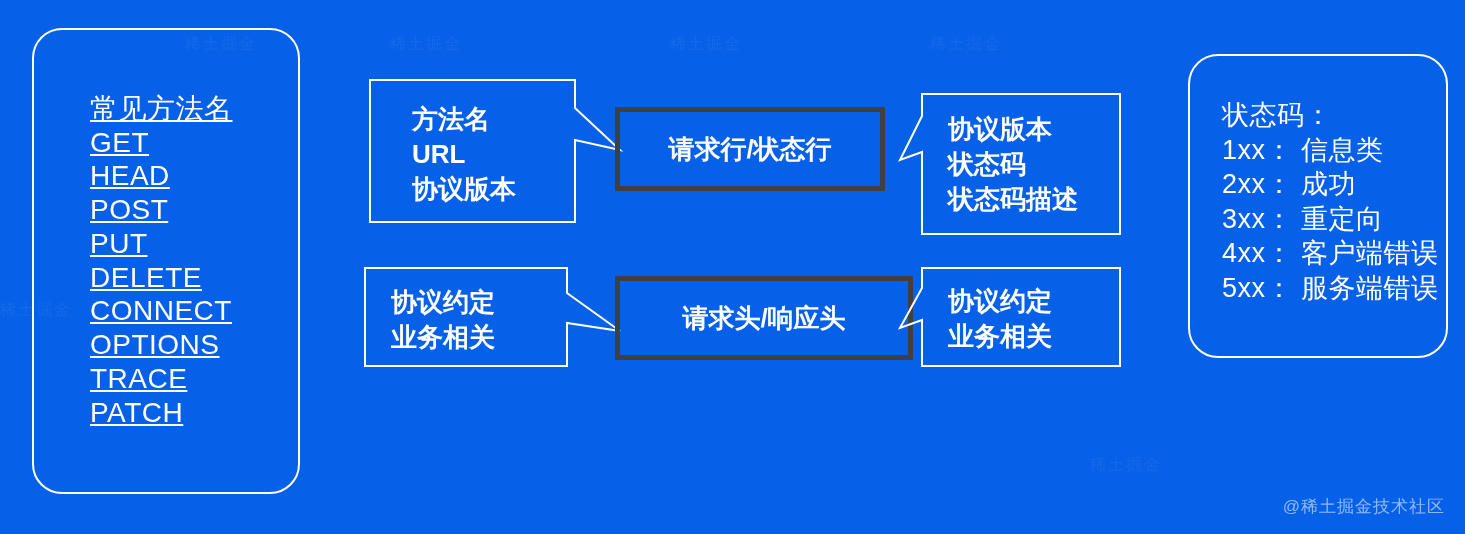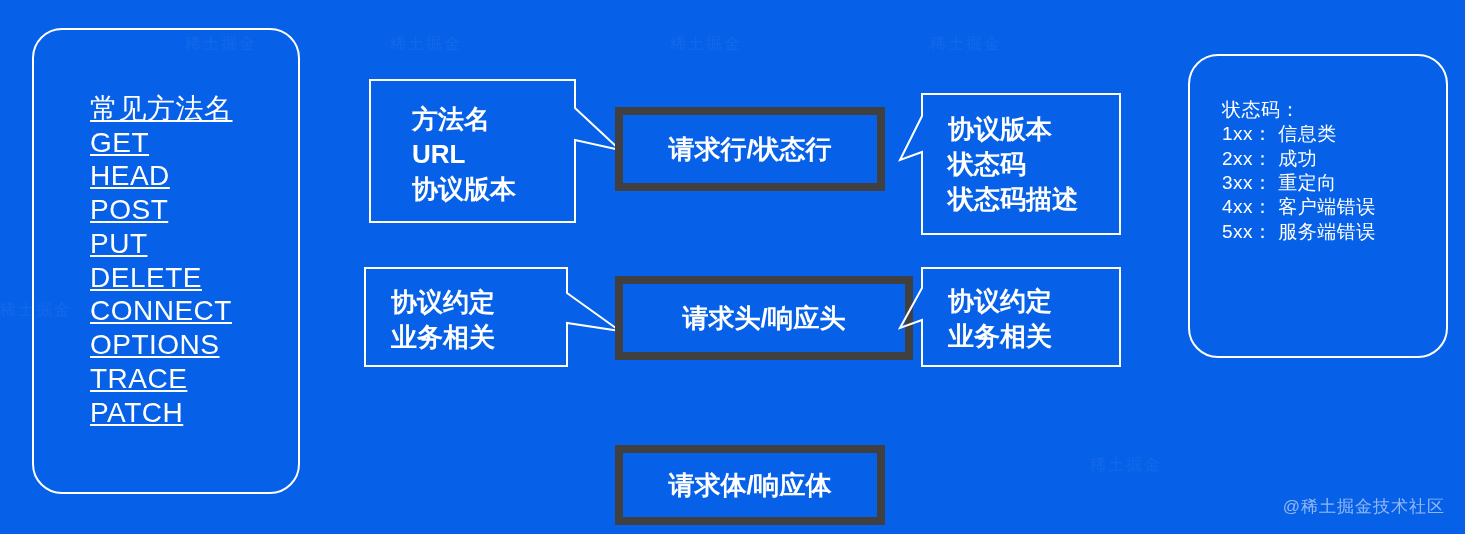--- a/index.html
+++ b/index.html
@@ -30,21 +30,21 @@
     white-space: pre;
     line-height: 1.13;
     font-size: 27px;
     letter-spacing: 0.5px;
   }
 
   
   .box {
     position: absolute;
     box-sizing: border-box;
-    border: 8px solid #404040;
+    border: 5px solid #404040;
     background: transparent;
     display: flex;
     align-items: center;
     justify-content: center;
   }
   .box-label {
     font-size: 26px;
     font-weight: bold;
     white-space: pre;
     line-height: 1.32;
@@ -149,27 +149,24 @@
   </div>
 
   <div class="callout-wrap" style="left:900px; top:268px; width:222px; height:100px;">
     <svg width="222" height="100" viewBox="0 0 222 100">
       <path d="M 220 0 L 22 0 L 22 20 L 0 60 L 22 52 L 22 98 L 220 98 Z" fill="none" stroke="#ffffff" stroke-width="2"></path>
     </svg>
     <div class="callout-text" style="left:48px; top:16px;">协议约定
 业务相关</div>
   </div>
 
-  <div class="box" style="left:615px; top:445px; width:270px; height:80px;">
-    <div class="box-label">请求体/响应体</div>
-  </div>
 
   <div class="panel" style="left:1188px; top:54px; width:260px; height:304px;">
   </div>
-  <div class="panel-text" style="left:1222px; top:98px; font-size:19px; line-height:1.28;">状态码：
+  <div class="panel-text" style="left:1222px; top:98px; font-size:27px; line-height:1.28;">状态码：
 1xx： 信息类
 2xx： 成功
 3xx： 重定向
 4xx： 客户端错误
 5xx： 服务端错误</div>
 
   <div class="watermark">@稀土掘金技术社区</div>
 
 </div>
 

